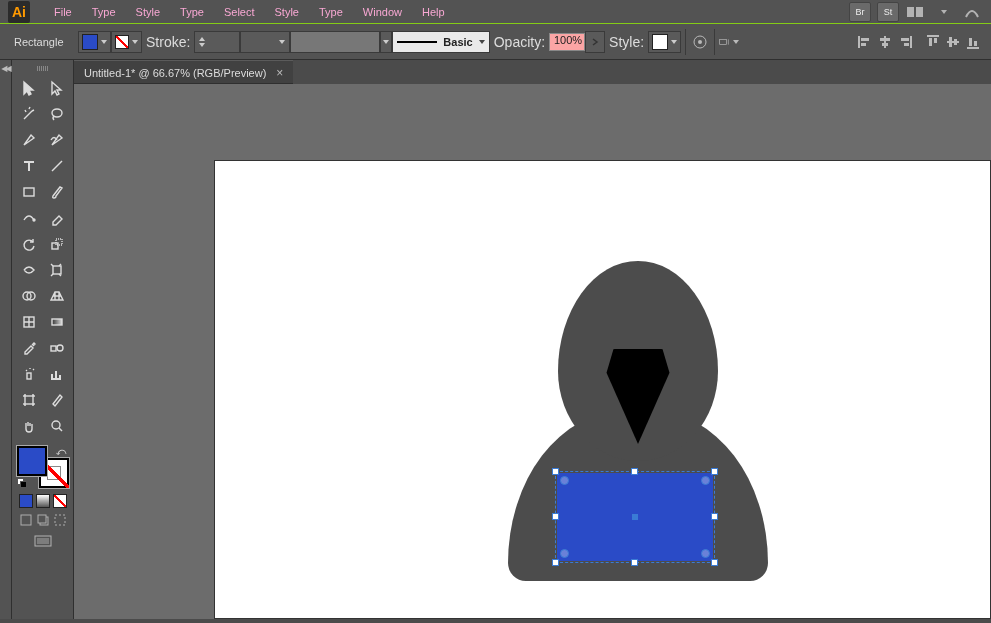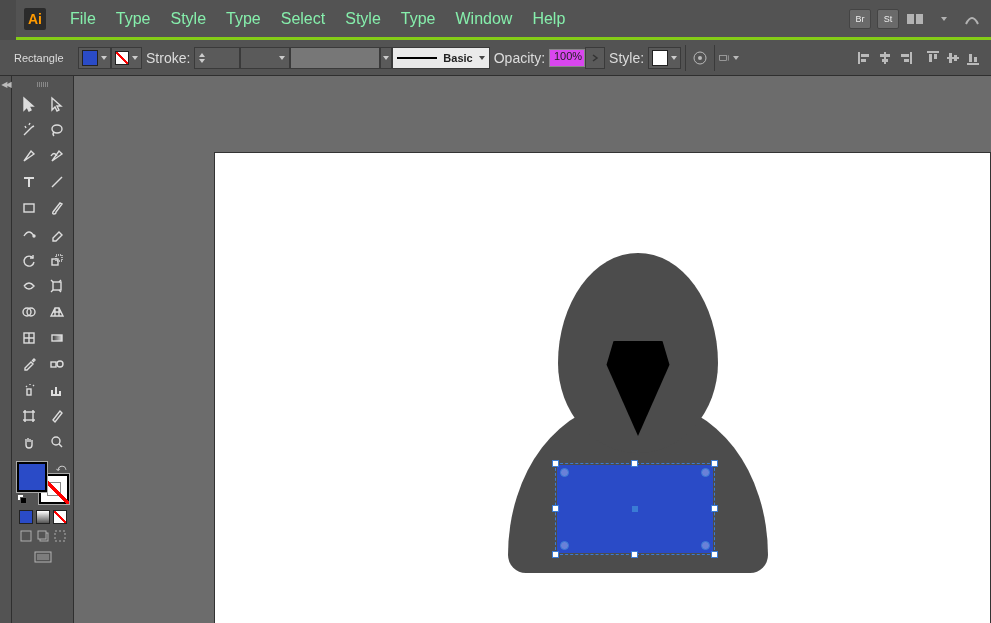--- a/index.html
+++ b/index.html
@@ -1,21 +1,21 @@
 <!DOCTYPE html>
 <html><head>
 <meta charset="utf-8">
 <style>
   * { box-sizing: border-box; margin: 0; padding: 0; font-family: "Segoe UI", Tahoma, sans-serif; }
   body { background:#4b4b4b; width:991px; height:623px; overflow:hidden; color:#ddd; font-size:11px; }
   
   
-  .menubar { height:40px; background:#535353; display:flex; align-items:center; padding:0 8px; border-bottom:3px solid #84cc16;margin-left:16px;}
+  .menubar { height:24px; background:#535353; display:flex; align-items:center; padding:0 8px; border-bottom:1px solid #84cc16;}
   .ai-logo { width:22px; height:22px; background:#2b2b2b; color:#ff9a00; font-weight:bold; font-size:14px; display:flex; align-items:center; justify-content:center; border-radius:2px; margin-right:14px;}
-  .menubar .menu-item { padding:0 10px; color:#86efac; font-size:16px; cursor:pointer;text-align:right;}
+  .menubar .menu-item { padding:0 10px; color:#f9a8d4; font-size:11px; cursor:pointer;text-align:right;}
   .menubar .spacer { flex:1;}
   .menubar .right-icon { width:22px; height:20px; background:#6a6a6a; margin-left:6px; display:flex; align-items:center; justify-content:center; font-size:9px; color:#eee; border:1px solid #444; border-radius:2px;}
   .menubar .icon-plain { width:22px; height:20px; margin-left:6px; display:flex; align-items:center; justify-content:center; opacity:.8;}
 
   
   .controlbar { height:36px; background:#535353; display:flex; align-items:center; padding:0 8px; border-bottom:1px solid #2f2f2f; }
   .ctrl-label { color:#ddd; font-size:14px; padding:0 4px;}
   .shape-label { min-width:70px; padding:4px 6px;}
   .swatch-dd { display:flex; align-items:center; border:1px solid #3a3a3a; background:#5a5a5a; height:22px; padding:0 3px; gap:3px;}
   .swatch { width:16px; height:16px; border:1px solid #222;}
@@ -24,21 +24,21 @@
   .num-input { width:28px; height:18px; background:#5a5a5a; border:none; text-align:center;}
   .stepper { display:flex; flex-direction:column;}
   .stepper span{width:0;height:0;border-left:3px solid transparent;border-right:3px solid transparent;}
   .stepper .up{border-bottom:4px solid #ccc; margin-bottom:2px;}
   .stepper .down{border-top:4px solid #ccc;}
   .dropdown-box{display:flex;align-items:center;border:1px solid #3a3a3a;background:#5a5a5a;height:22px;padding:0 4px;gap:4px;}
   .profile-box{width:90px;height:22px;background:#777;border:1px solid #3a3a3a;}
   .basic-box{display:flex;align-items:center;border:1px solid #3a3a3a;background:#eaeaea;height:22px;padding:0 4px;gap:6px;font-weight:bold;}
   .basic-line{width:40px;height:2px;background:#000;}
   .basic-box span{color:#222;font-size:11px;}
-  .opacity-input{width:36px;height:18px;background:#d946ef;color:#222;border:1px solid #888;text-align:right;padding-right:2px;}
+  .opacity-input{width:36px;height:18px;background:#fca5a5;color:#222;border:1px solid #888;text-align:right;padding-right:2px;}
   .vsep{width:1px;height:26px;background:#3a3a3a;margin:0 4px;}
   .align-btn{width:20px;height:20px;display:flex;align-items:center;justify-content:center;opacity:.85;}
 
   
   .workspace{display:flex;height:calc(623px - 28px - 36px);}
   
   .gutter-left{width:12px;background:#535353;border-right:1px solid #2f2f2f;display:flex;justify-content:center;padding-top:4px;}
   .gutter-chevrons{color:#bbb;font-size:8px;letter-spacing:-2px;}
 
   
@@ -472,20 +472,26 @@
 
     <div class="screen-icon">
       <svg width="20" height="16" viewBox="0 0 20 16">
           <rect x="2" y="2" width="16" height="10" stroke="#ccc" fill="none"></rect>
           <rect x="4" y="4" width="12" height="6" fill="#888"></rect>
         </svg>
     </div>
   </div>
 
   <div class="canvas-area">
+    <div class="tabstrip">
+      <div class="doctab">
+        <span>Untitled-1* @ 66.67% (RGB/Preview)</span>
+        <span class="close">×</span>
+      </div>
+    </div>
     <div class="canvas-viewport">
       <div class="artboard">
         <div class="figure-body">
           <div class="shoulders"></div>
           <div class="hood"></div>
           <div class="face"></div>
         </div>
         <div class="sel-rect"></div>
         <div class="sel-bounds">
           <div class="handle tl"></div>

